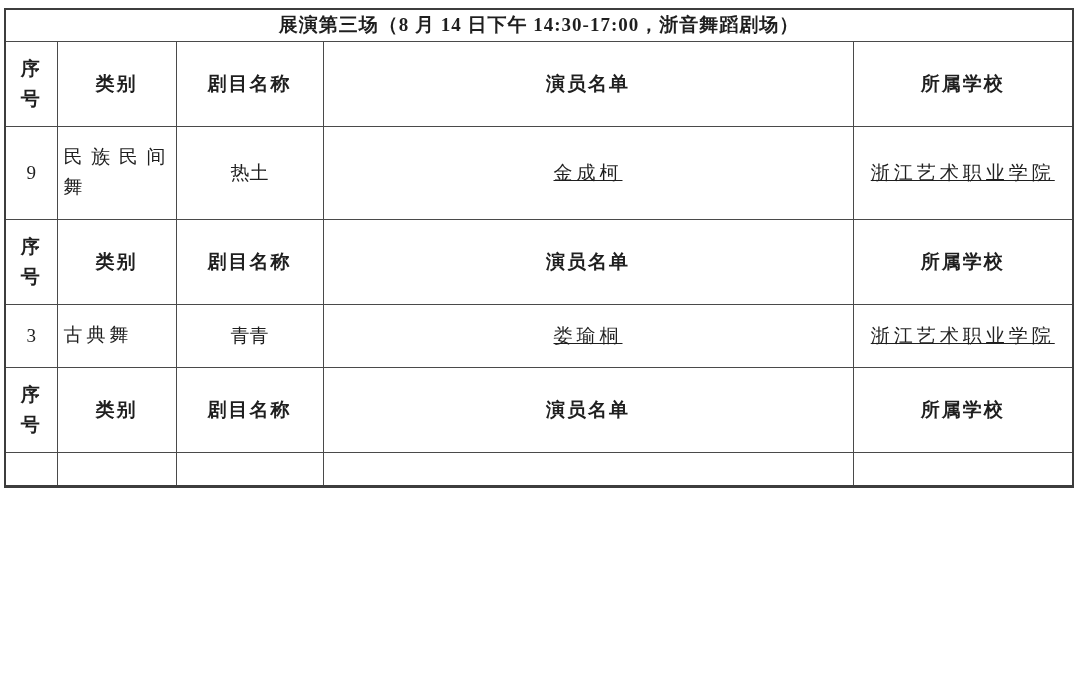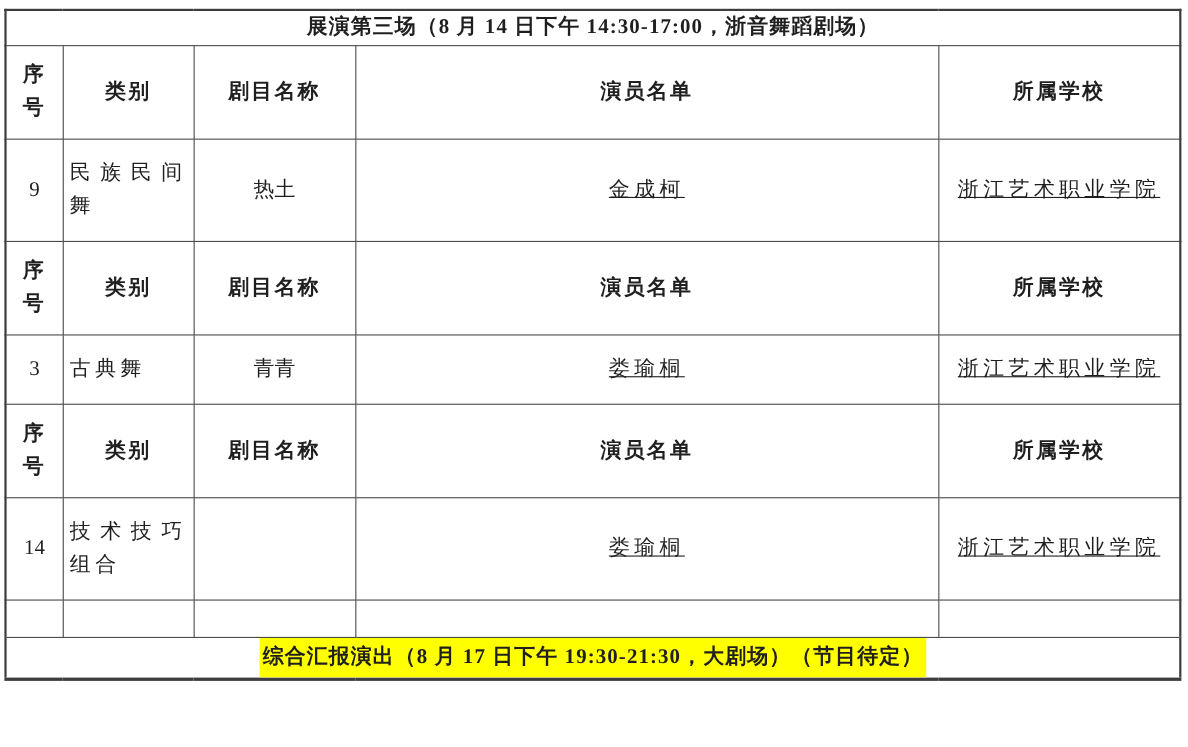--- a/index.html
+++ b/index.html
@@ -85,35 +85,23 @@
       <td class="school">浙江艺术职业学院</td>
     </tr>
 
     <tr class="hdr rh72">
       <td class="no">序号</td>
       <td>类别</td>
       <td>剧目名称</td>
       <td>演员名单</td>
       <td>所属学校</td>
     </tr>
-    <tr class="rh75">
-      <td class="no">14</td>
-      <td class="cat">技术技巧组合</td>
-      <td></td>
-      <td class="perf">娄瑜桐</td>
-      <td class="school">浙江艺术职业学院</td>
-    </tr>
     <tr class="rh34">
       <td class="no"></td>
       <td class="cat"></td>
       <td></td>
       <td class="perf"></td>
       <td class="school"></td>
     </tr>
 
-    <tr class="footer-row rh37">
-      <td colspan="5">
-        <span class="hl">综合汇报演出（8 月 17 日下午 19:30-21:30，大剧场）（节目待定）</span>
-      </td>
-    </tr>
   </tbody>
     </table>
 </div>
 
 </body></html>

